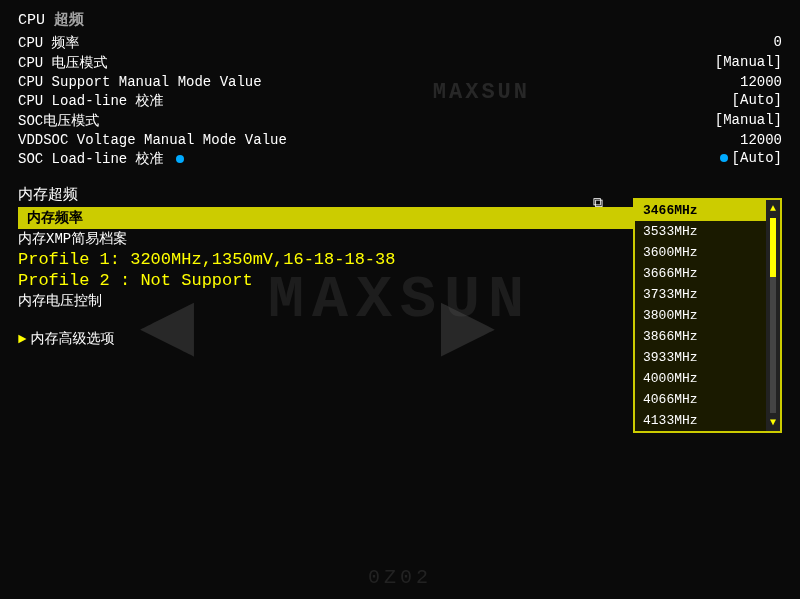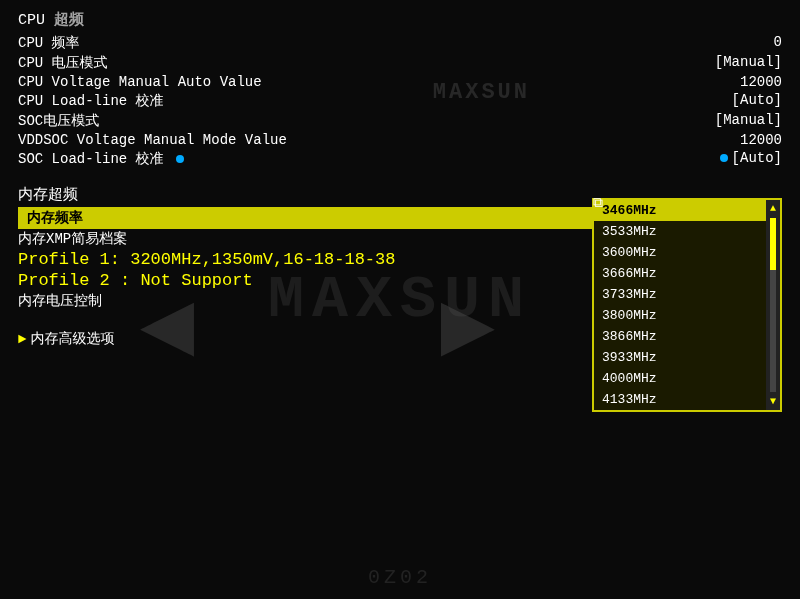--- a/index.html
+++ b/index.html
@@ -208,21 +208,21 @@
       <span class="label">CPU 频率</span>
       <span class="value">0</span>
     </div>
 
     <div class="bios-row">
       <span class="label">CPU 电压模式</span>
       <span class="value">[Manual]</span>
     </div>
 
     <div class="bios-row">
-      <span class="label">CPU Voltage Manual Auto Value</span>
+      <span class="label">CPU Support Manual Mode Value</span>
       <span class="value">12000</span>
     </div>
 
     <div class="bios-row">
       <span class="label">CPU Load-line 校准</span>
       <span class="value">[Auto]</span>
     </div>
 
     <div class="bios-row">
       <span class="label">SOC电压模式</span>
@@ -264,21 +264,21 @@
 
     <div class="bios-row section-gap" style="margin-top:18px;">
       <span class="label">
         <span class="pointer-triangle">►</span>内存高级选项
       </span>
       <span class="value"></span>
     </div>
 
   </div>
 
-  <div class="dropdown-container" style="position:absolute; right:18px; top:198px; width:190px;">
+  <div class="dropdown-container" style="position:absolute; right:18px; top:198px; width:149px;">
 
     <div class="dropdown-item selected">
       <span>3466MHz</span>
     </div>
     <div class="dropdown-item">
       <span>3533MHz</span>
     </div>
     <div class="dropdown-item">
       <span>3600MHz</span>
     </div>
@@ -292,20 +292,23 @@
       <span>3800MHz</span>
     </div>
     <div class="dropdown-item">
       <span>3866MHz</span>
     </div>
     <div class="dropdown-item">
       <span>3933MHz</span>
     </div>
     <div class="dropdown-item">
       <span>4000MHz</span>
+    </div>
+    <div class="dropdown-item">
+      <span>4066MHz</span>
     </div>
     <div class="dropdown-item">
       <span>4133MHz</span>
     </div>
 
     <div style="position:absolute; right:0; top:0; bottom:0; width:14px; background:#222; display:flex; flex-direction:column; align-items:center;">
       <div style="color:#ffff00; font-size:10px; padding:3px 0; cursor:pointer;">▲</div>
       <div style="flex:1; width:6px; background:#444; margin:1px 0; position:relative;">
         <div style="position:absolute; top:0; width:6px; height:30%; background:#ffff00;"></div>
       </div>

